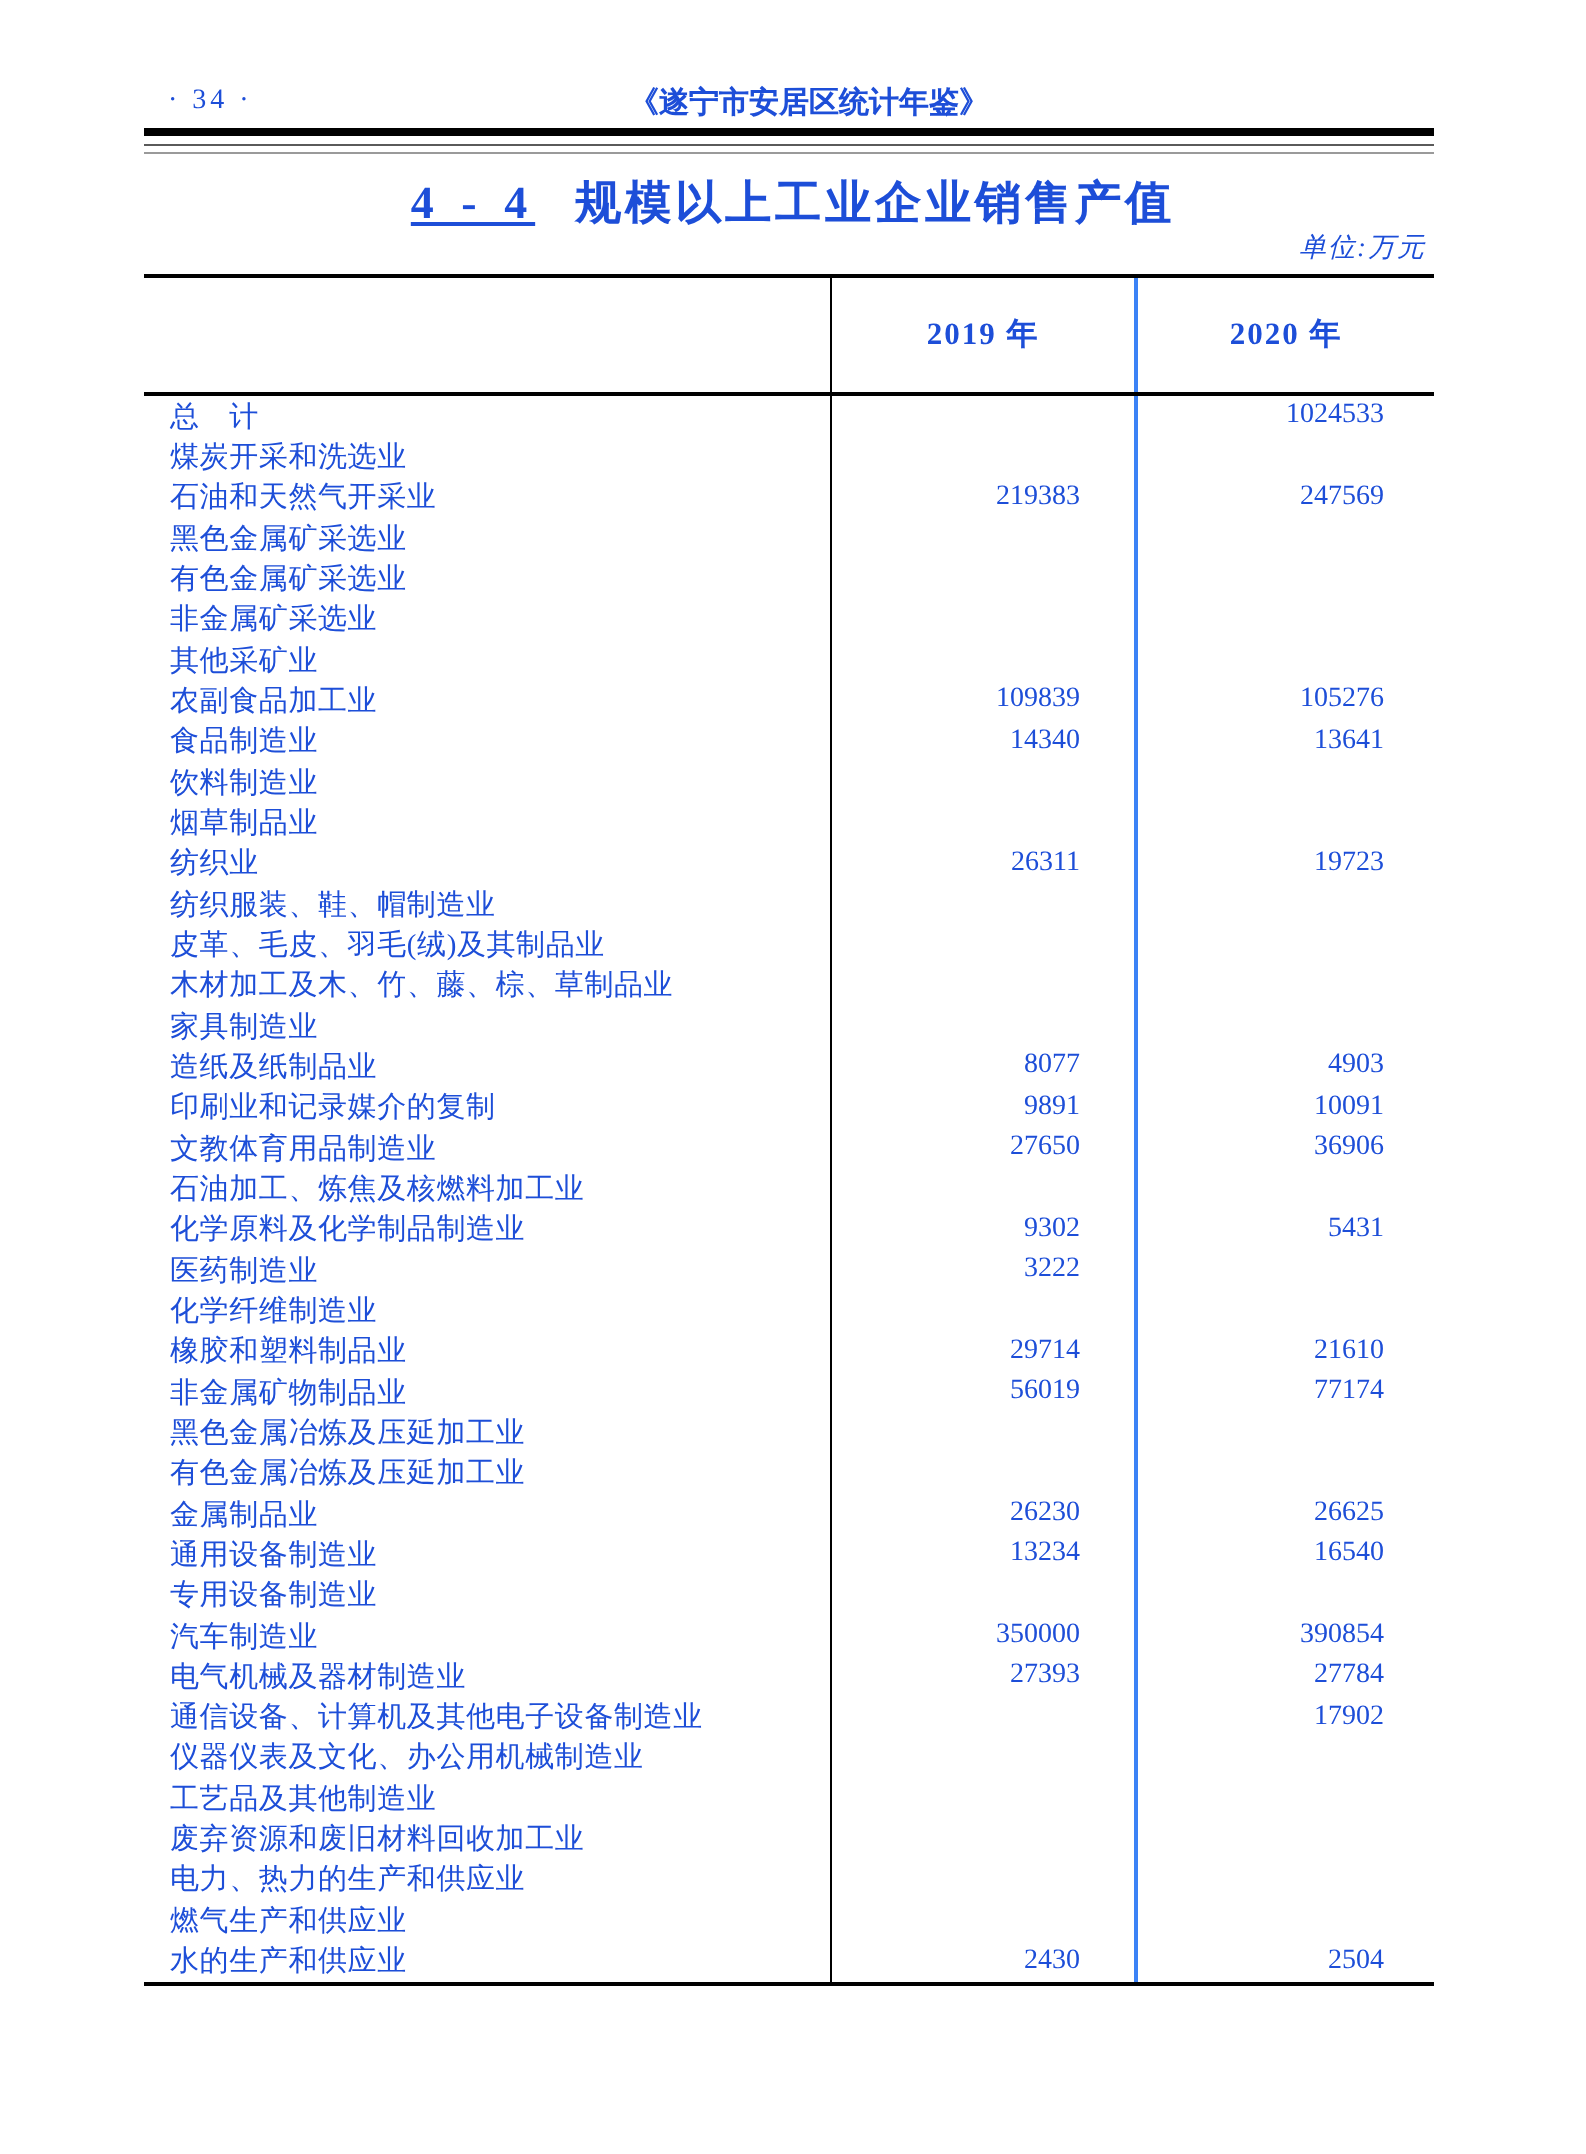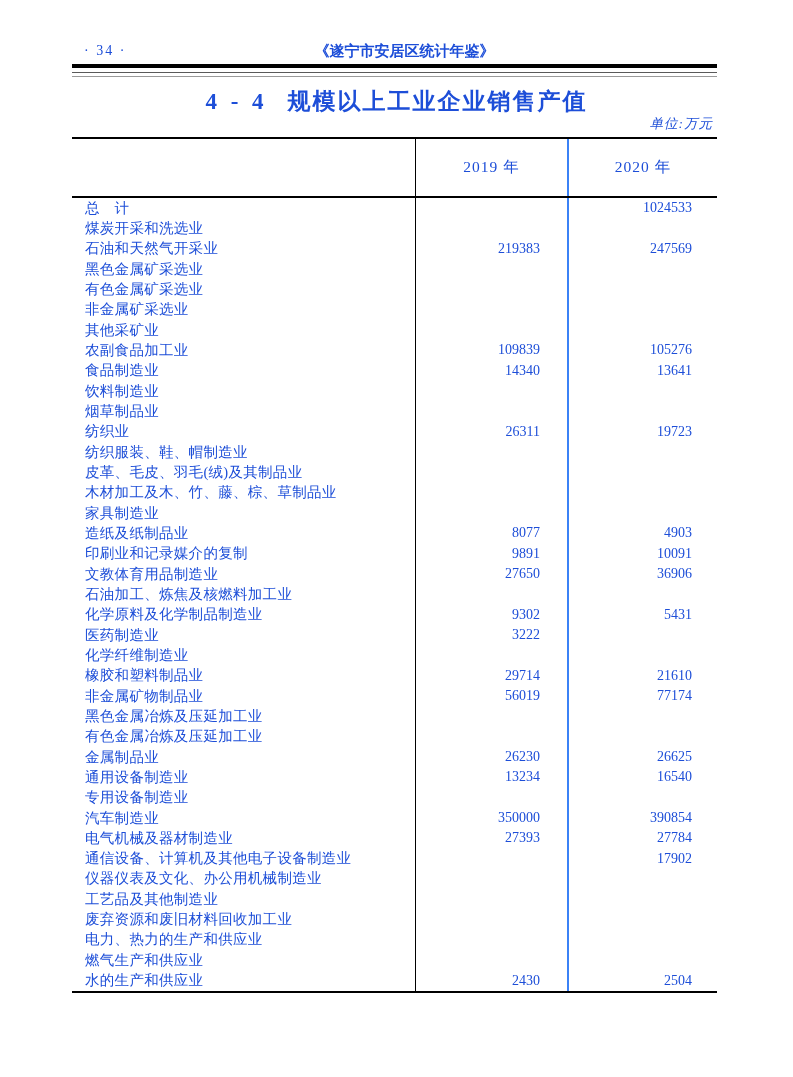--- a/index.html
+++ b/index.html
@@ -15,29 +15,29 @@
                font-size:15px; font-weight:bold; white-space:nowrap;
                font-family:"Liberation Sans","DejaVu Sans",sans-serif;margin-left:10px; }
   
   .rule { position:absolute; left:72px; width:645px; }
   .rule-thick { top:64px; height:4px; background:#000; }
   .rule-thin1 { top:72px; height:1px; background:#5a5a5a; }
   .rule-thin2 { top:76px; height:1px; background:#9a9a9a; }
   
   .title { position:absolute; top:86px; left:0; width:793px; margin:0;
            text-align:center; font-size:23px; font-weight:600; }
-  .title .t-num { letter-spacing:4px; }
+  .title .t-num { letter-spacing:4px;text-decoration:underline; }
   .title .t-main { margin-left:20px; letter-spacing:2px; }
   
   .unit { position:absolute; top:115px; left:72px; width:641px; text-align:right;
           font-size:13.5px; font-style:italic; letter-spacing:1px; }
   
   .table { position:absolute; top:137px; left:72px; width:645px;
            border-top:2px solid #000; border-bottom:2px solid #000; }
-  .thead { display:flex; height:57px; border-bottom:2px solid #000; }
+  .thead { display:flex; height:57px; border-bottom:2px solid #000;font-weight:bold; }
   .cell { box-sizing:border-box; display:flex; align-items:center; }
   .col-label { width:343px; }
   .col-2019  { width:152px; border-left:1px solid #000; }
   .col-2020  { width:150px; border-left:2px solid #3b82f6; }
   .thead .col-2019, .thead .col-2020 { justify-content:center; font-size:15.5px; letter-spacing:1px; }
   .trow { display:flex; height:20.33px; }
   .trow .col-label { padding-left:13px; font-size:14.5px; letter-spacing:0.3px;
                      white-space:pre; overflow:hidden; }
   .trow .col-2019 { justify-content:flex-end; padding-right:27px; font-size:14px; }
   .trow .col-2020 { justify-content:flex-end; padding-right:25px; font-size:14px;padding-left:24px; }

